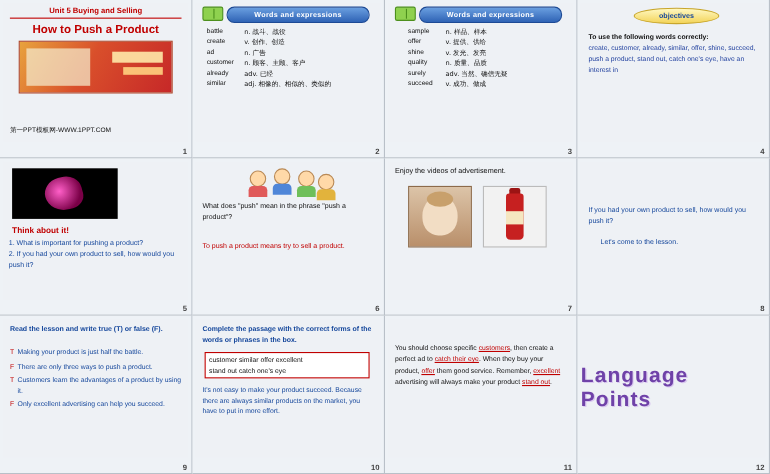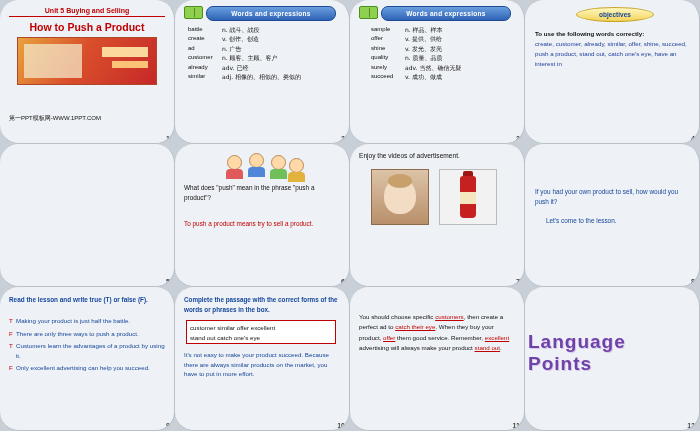--- a/index.html
+++ b/index.html
@@ -10,21 +10,20 @@
     grid-template-rows:repeat(3,143.6px);
     width:700px;height:431px;
   }
   .cell{
     position:relative;
     box-sizing:border-box;
     border-right:1px solid #b9c0c8;
     border-bottom:1px solid #b9c0c8;
     overflow:hidden;
     background:#eef2f6;
-    border-radius:19px;
   }
   .slide{
     position:absolute;left:3px;top:3px;right:3px;bottom:14px;
     background:#eef1f5;
     overflow:hidden;
     box-sizing:border-box;
   }
   .pagenum{
     position:absolute;right:4px;bottom:1px;
     font-size:7px;color:#444;font-weight:bold;
@@ -275,20 +274,30 @@
       <div class="oval-banner" style="left:48px;top:4px;width:76px;">objectives</div>
       <div class="s4-body">
         <span class="lead">To use the following words correctly:</span>
         <div>create, customer, already, similar, offer, shine, succeed, push a product, stand out, catch one's eye, have an interest in</div>
       </div>
     </div>
     <div class="pagenum">4</div>
   </div>
 
   <div class="cell">
+    <div class="slide">
+      <div class="s5-img">
+          <div class="shape"></div>
+        </div>
+      <div class="s5-h">Think about it!</div>
+      <div class="s5-q">
+        <div>1. What is important for pushing a product?</div>
+        <div>2. If you had your own product to sell, how would you push it?</div>
+      </div>
+    </div>
     <div class="pagenum">5</div>
   </div>
 
   <div class="cell">
     <div class="slide">
       <div class="s6-faces">
         <div class="face" style="left:4px;top:4px;">
             <div class="head"></div>
             <div class="body" style="background:#e05a5a;"></div>
           </div>

